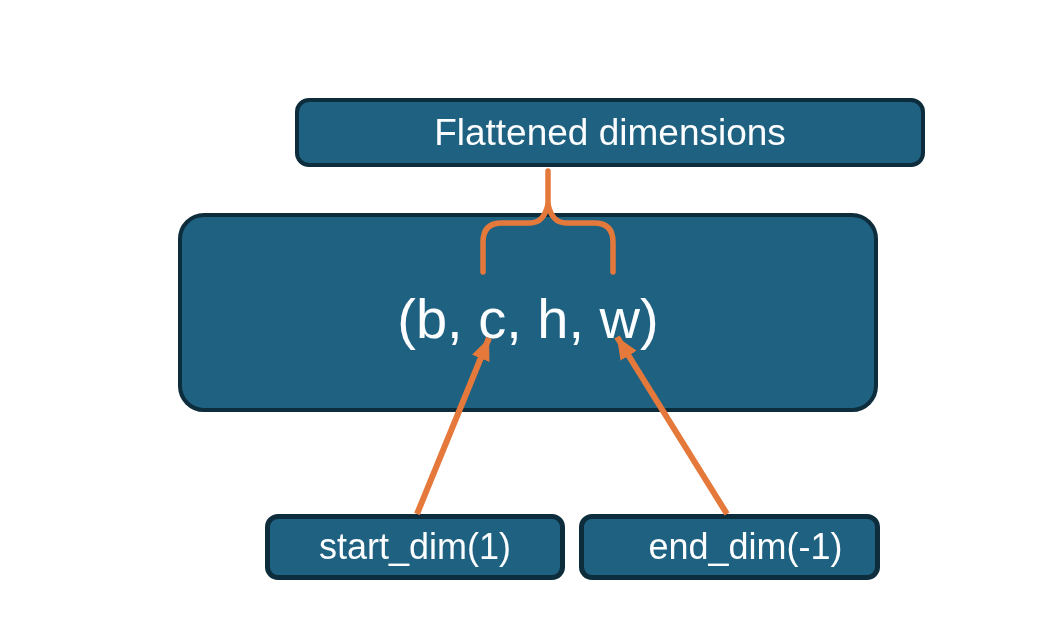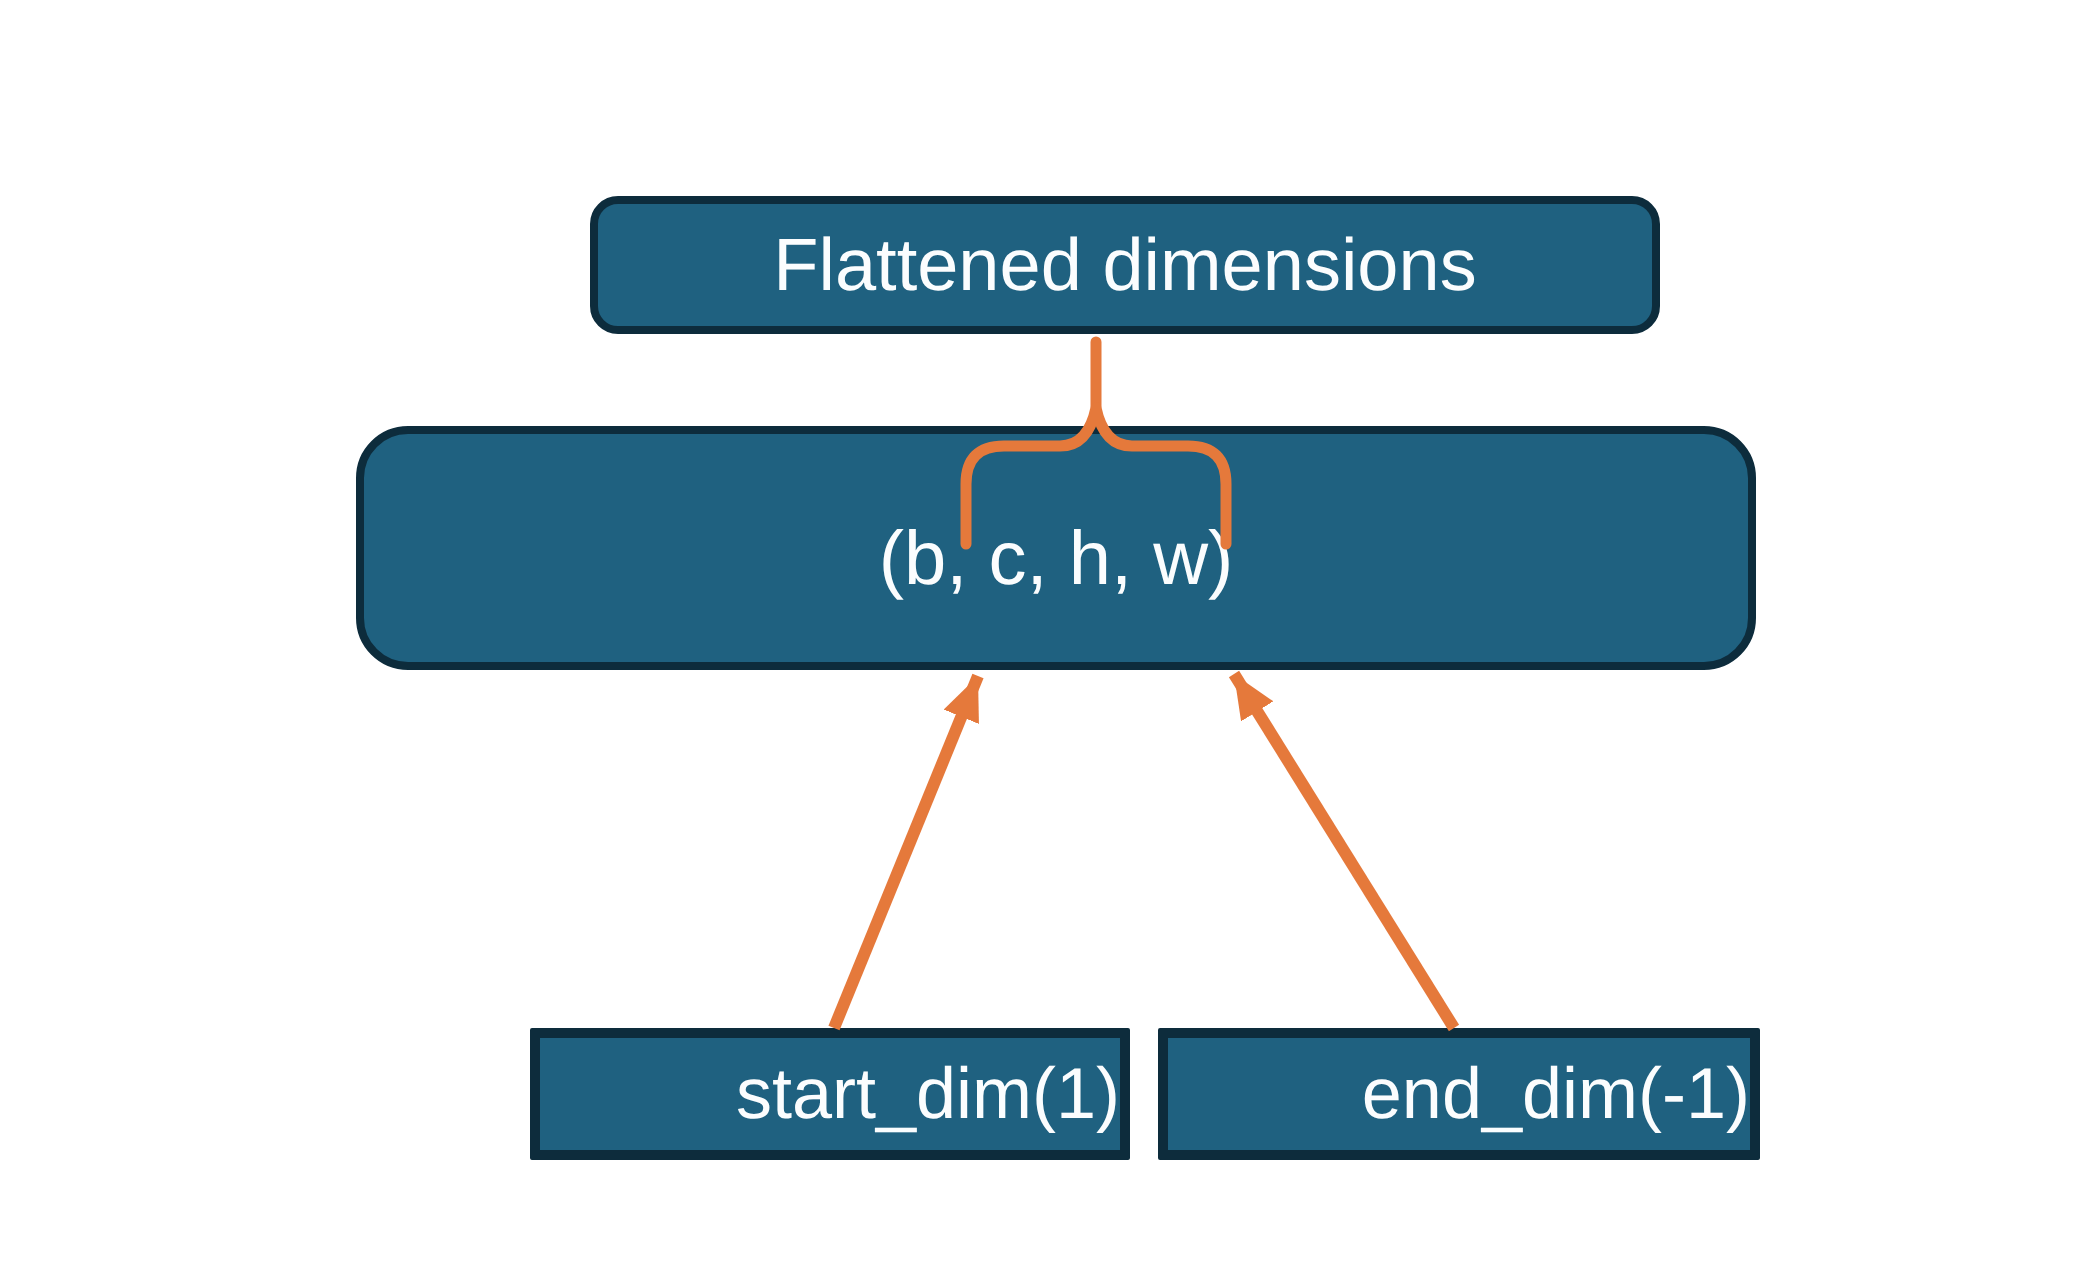--- a/index.html
+++ b/index.html
@@ -26,38 +26,37 @@
     background: var(--node-fill);
     border: 4px solid var(--node-border);
     color: var(--text);
     display: flex;
     align-items: center;
     justify-content: center;
     text-align: center;
   }
   .node-top {
     left: 295px; top: 98px;
-    width: 535px; height: 69px;
+    width: 630px; height: 69px;
     border-radius: 14px;
     font-size: 37px;
   }
   .node-main {
     left: 178px; top: 213px;
-    width: 700px; height: 122px;
+    width: 700px; height: 199px;
     border-radius: 26px;
-    font-size: 38px;
+    font-size: 56px;
     padding-top: 12px;
   }
   .node-bottom {
     top: 514px;
     height: 66px;
     border-width: 5px;
-    border-radius: 1px;
+    border-radius: 13px;
     font-size: 36px;
-    justify-content: flex-end;
   }
   .node-start { left: 265px; width: 300px; }
   .node-end   { left: 579px; width: 301px; padding-left: 32px; }
   .overlay {
     position: absolute;
     left: 0; top: 0;
     width: 1038px; height: 632px;
     pointer-events: none;
   }
   .accent-stroke {

